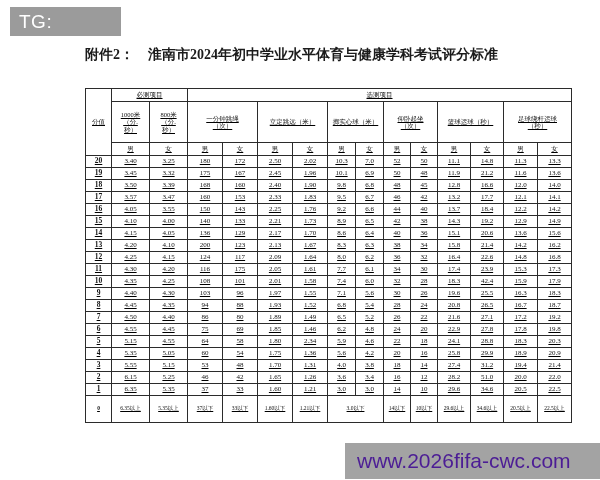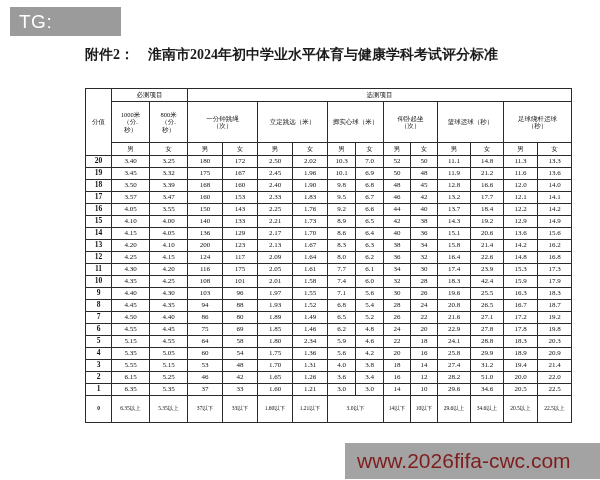--- a/index.html
+++ b/index.html
@@ -17,36 +17,37 @@
   }
   .doc-title {
     position:absolute; left:85px; top:45px; width:436px;
     font-size:14px; font-weight:bold; color:#1b1b1b; line-height:1.4;
   }
   .doc-title .attach { margin-right:14px; }
   table.score-table {
     position:absolute; left:85px; top:88px;
     border-collapse:collapse; table-layout:fixed; width:486px;
     border:1.5px solid #222;
+    text-decoration:underline;
   }
   table.score-table td {
     border:1px solid #2b2b2b; text-align:center; vertical-align:middle;
     padding:0; font-size:7px; line-height:1.15; color:#111;
     overflow:hidden;
   }
   tr.h1 td { height:12px; font-size:6.5px; }
   tr.h2 td { height:40px; font-size:6.5px; white-space:pre-line; }
   tr.h3 td { height:12px; font-size:6.5px; }
   td.score-head { font-size:7px; }
   tbody td { height:11px; }
   tbody td.score { font-weight:bold; font-size:7.5px; }
   tbody tr.zero td { height:26px; font-size:5.5px; line-height:1.3; }
   .watermark {
     position:absolute; left:345px; top:443px; width:255px; height:36px;
-    background:#a3a3a3; color:#7f1d1d;
+    background:#a3a3a3; color:#4c1d95;
     font-family:"Liberation Sans","DejaVu Sans",sans-serif;
     font-size:21px; line-height:36px; padding-left:12px; box-sizing:border-box;
   }
 </style>
 </head>
 <body>
 
 <div class="tg-box">
   <span>TG: MYYJJPP</span>
 </div>

